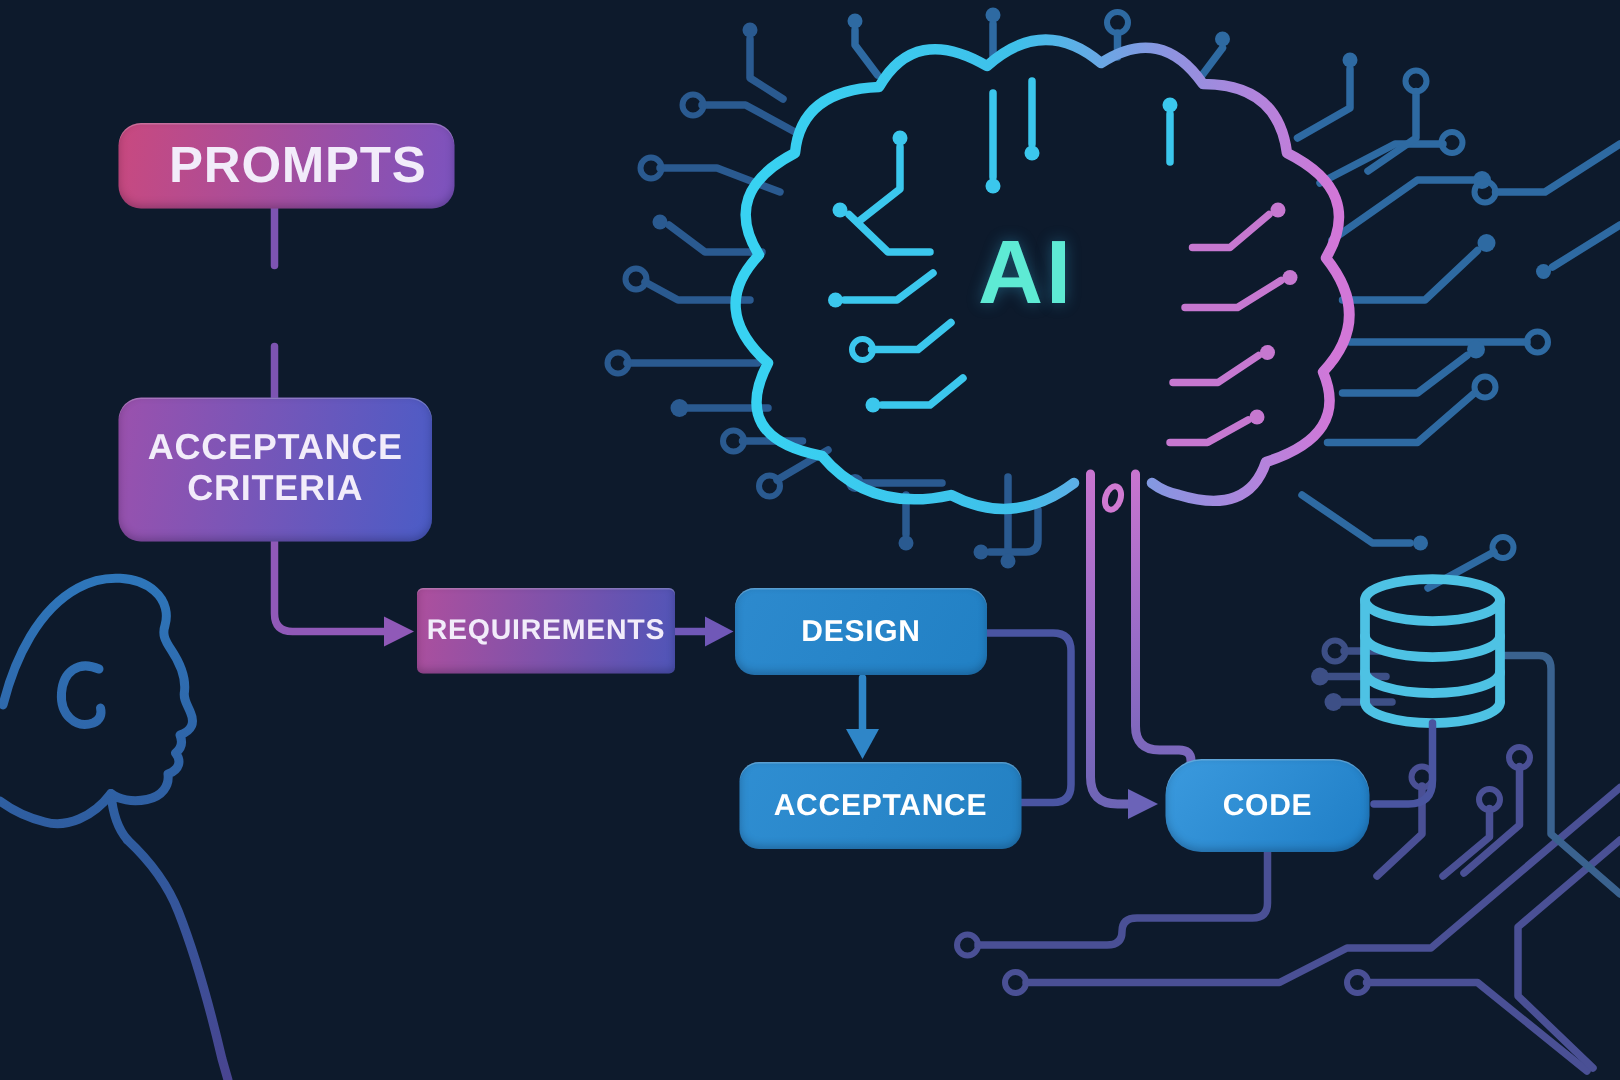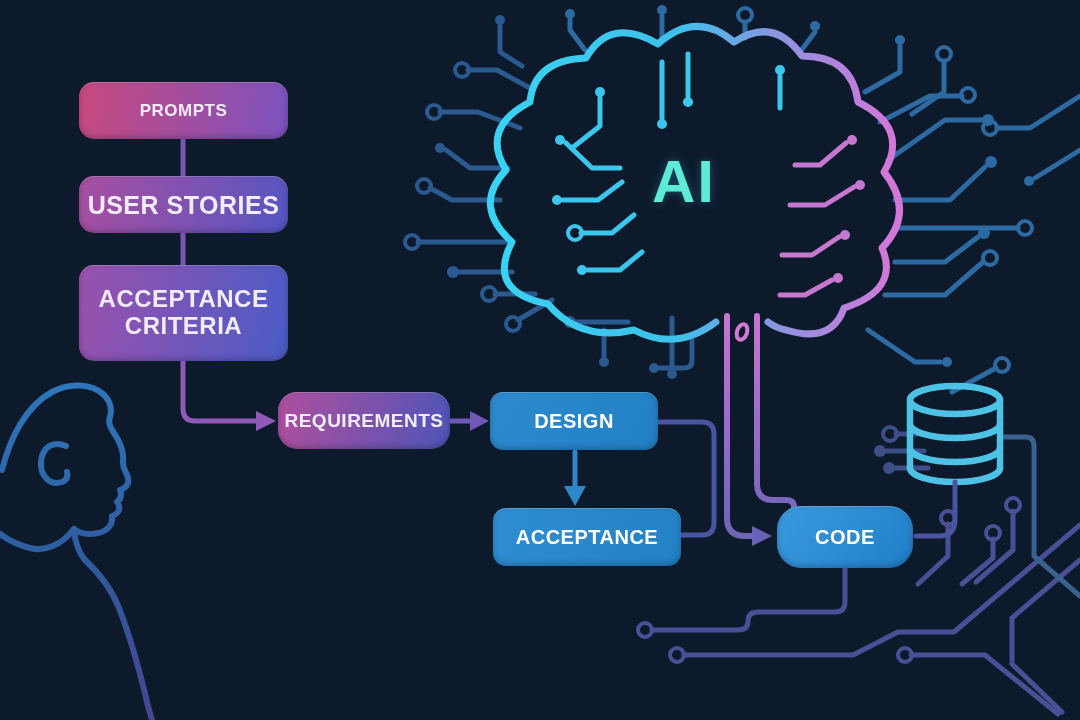--- a/index.html
+++ b/index.html
@@ -236,36 +236,32 @@
     <path d="M658,422 H702 Q714,422 714,434 V523 Q714,535 702,535 H660" stroke="#4a55a2" stroke-width="5"></path>
 
     <path d="M727,316 V518 Q727,536 745,536 H752" stroke="url(#stemGrad)" stroke-width="6"></path>
     <path d="M757,316 V484 Q757,500 773,500 H786 Q794,500 794,507 V509" stroke="url(#stemGrad)" stroke-width="6"></path>
     <polygon points="752,526 752,546 772,536" fill="#6b63b8" stroke="none"></polygon>
 
     <path d="M955,482 V520 Q955,536 939,536 H916" stroke="#4a55a0" stroke-width="5"></path>
   </g>
 </svg>
 
-  <div class="node" style="left:79px;top:82px;width:209px;height:57px;font-size:17px;
-              background:linear-gradient(100deg,#c9497f,#7b53bf);">
+  <div class="node" style="left:79px;top:82px;width:209px;height:57px;font-size:34px;
+              background:linear-gradient(100deg,#c9497f,#7b53bf);padding-left:15px;">
     <span>PROMPTS</span>
   </div>
 
-  <div class="node" style="left:79px;top:176px;width:209px;height:57px;font-size:25px;
-              background:linear-gradient(100deg,#a84fa0,#5656c2);">
-    <span>USER STORIES</span>
-  </div>
 
   <div class="node" style="left:79px;top:265px;width:209px;height:96px;font-size:24px;padding:0 18px;box-sizing:border-box;
               background:linear-gradient(100deg,#9b51ad,#4a5cc6);">
     <span>ACCEPTANCE CRITERIA</span>
   </div>
 
-  <div class="node" style="left:278px;top:392px;width:172px;height:57px;font-size:19px;border-radius:19px;
+  <div class="node" style="left:278px;top:392px;width:172px;height:57px;font-size:19px;border-radius:4px;
               background:linear-gradient(100deg,#ae4f9d,#4f55b8);">
     <span>REQUIREMENTS</span>
   </div>
 
   <div class="node" style="left:490px;top:392px;width:168px;height:58px;font-size:20px;color:#ffffff;border-radius:13px;
               background:linear-gradient(120deg,#2d8ace,#2180c4);">
     <span>DESIGN</span>
   </div>
 
   <div class="node" style="left:493px;top:508px;width:188px;height:58px;font-size:20px;color:#ffffff;border-radius:13px;

